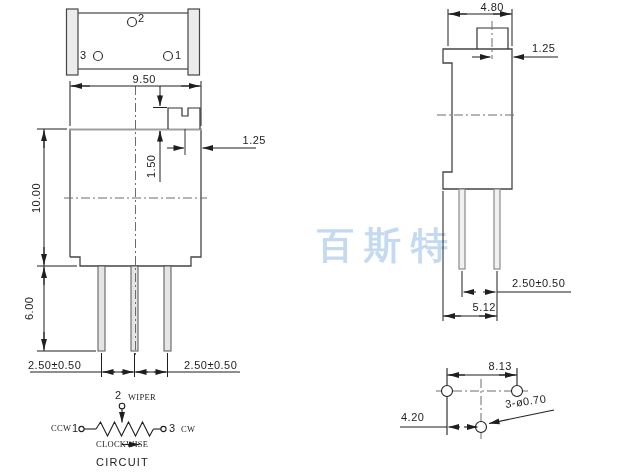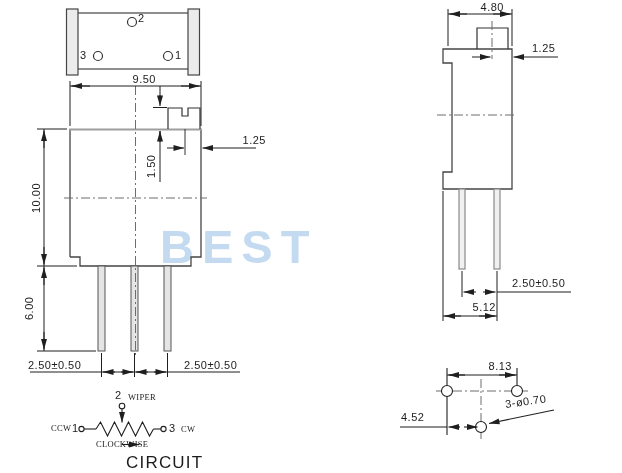--- a/index.html
+++ b/index.html
@@ -8,36 +8,36 @@
     font-family:"Liberation Sans",sans-serif;
   }
   #stage svg{position:absolute;left:0;top:0;}
   .lbl{
     position:absolute;font-size:11px;line-height:11px;color:#1c1c1c;
     letter-spacing:0.5px;white-space:nowrap;
   }
   .lbl-c{text-align:right;}
   .lbl-sm{font-size:8.5px;line-height:9px;letter-spacing:0.3px;font-family:Liberation Serif, serif;}
   .lbl-rot{transform:rotate(-90deg);transform-origin:0 0;}
-  .lbl-title{font-size:17px;letter-spacing:1.2px;margin-left:30px;}
+  .lbl-title{font-size:11px;letter-spacing:1.2px;}
   .lbl-pcb-title{font-size:10px;letter-spacing:0.4px;}
   .lbl-leader{transform:rotate(-8deg);transform-origin:0 100%;}
   .wm{
     position:absolute;font-weight:bold;color:#c4daf1;
     font-family:"Liberation Sans",sans-serif;user-select:none;
   }
   .wm-logo{left:160px;top:223px;font-size:47px;line-height:47px;letter-spacing:8px;font-style:normal;}
   .wm-cjk{left:317px;top:227px;font-size:37px;line-height:38px;letter-spacing:10px;}
 </style>
 </head>
 <body>
 
 <div id="stage">
 
-  <div class="wm wm-logo">BEST</div>
+  <div class="wm wm-cjk">百斯特</div>
 
   <svg width="622" height="473" viewBox="0 0 622 473">
     <defs>
       <marker id="ah" markerUnits="userSpaceOnUse" markerWidth="12" markerHeight="8" refX="11" refY="4" orient="auto">
         <path d="M0.5,1 L11,4 L0.5,7 Z" fill="#1f1f1f"></path>
       </marker>
     </defs>
 
     <g stroke="#454545" fill="none" stroke-width="1.2">
       <rect x="72" y="13" width="122" height="56" fill="#ffffff"></rect>
@@ -188,16 +188,16 @@
   <span class="lbl lbl-sm" style="left:181px;top:425px">CW</span>
   <span class="lbl lbl-sm" style="left:96px;top:440px">CLOCKWISE</span>
   <span class="lbl lbl-title" style="left:96px;top:457px">CIRCUIT</span>
 
   <span class="lbl lbl-c" style="left:456px;top:2px;width:48px">4.80</span>
   <span class="lbl" style="left:532px;top:43px">1.25</span>
   <span class="lbl" style="left:512px;top:278px">2.50±0.50</span>
   <span class="lbl lbl-c" style="left:448px;top:302px;width:48px">5.12</span>
 
   <span class="lbl lbl-c" style="left:452px;top:361px;width:60px">8.13</span>
-  <span class="lbl" style="left:401px;top:412px">4.52</span>
+  <span class="lbl" style="left:401px;top:412px">4.20</span>
   <span class="lbl lbl-leader" style="left:506px;top:399px">3-ø0.70</span>
 
 </div>
 
 </body></html>

